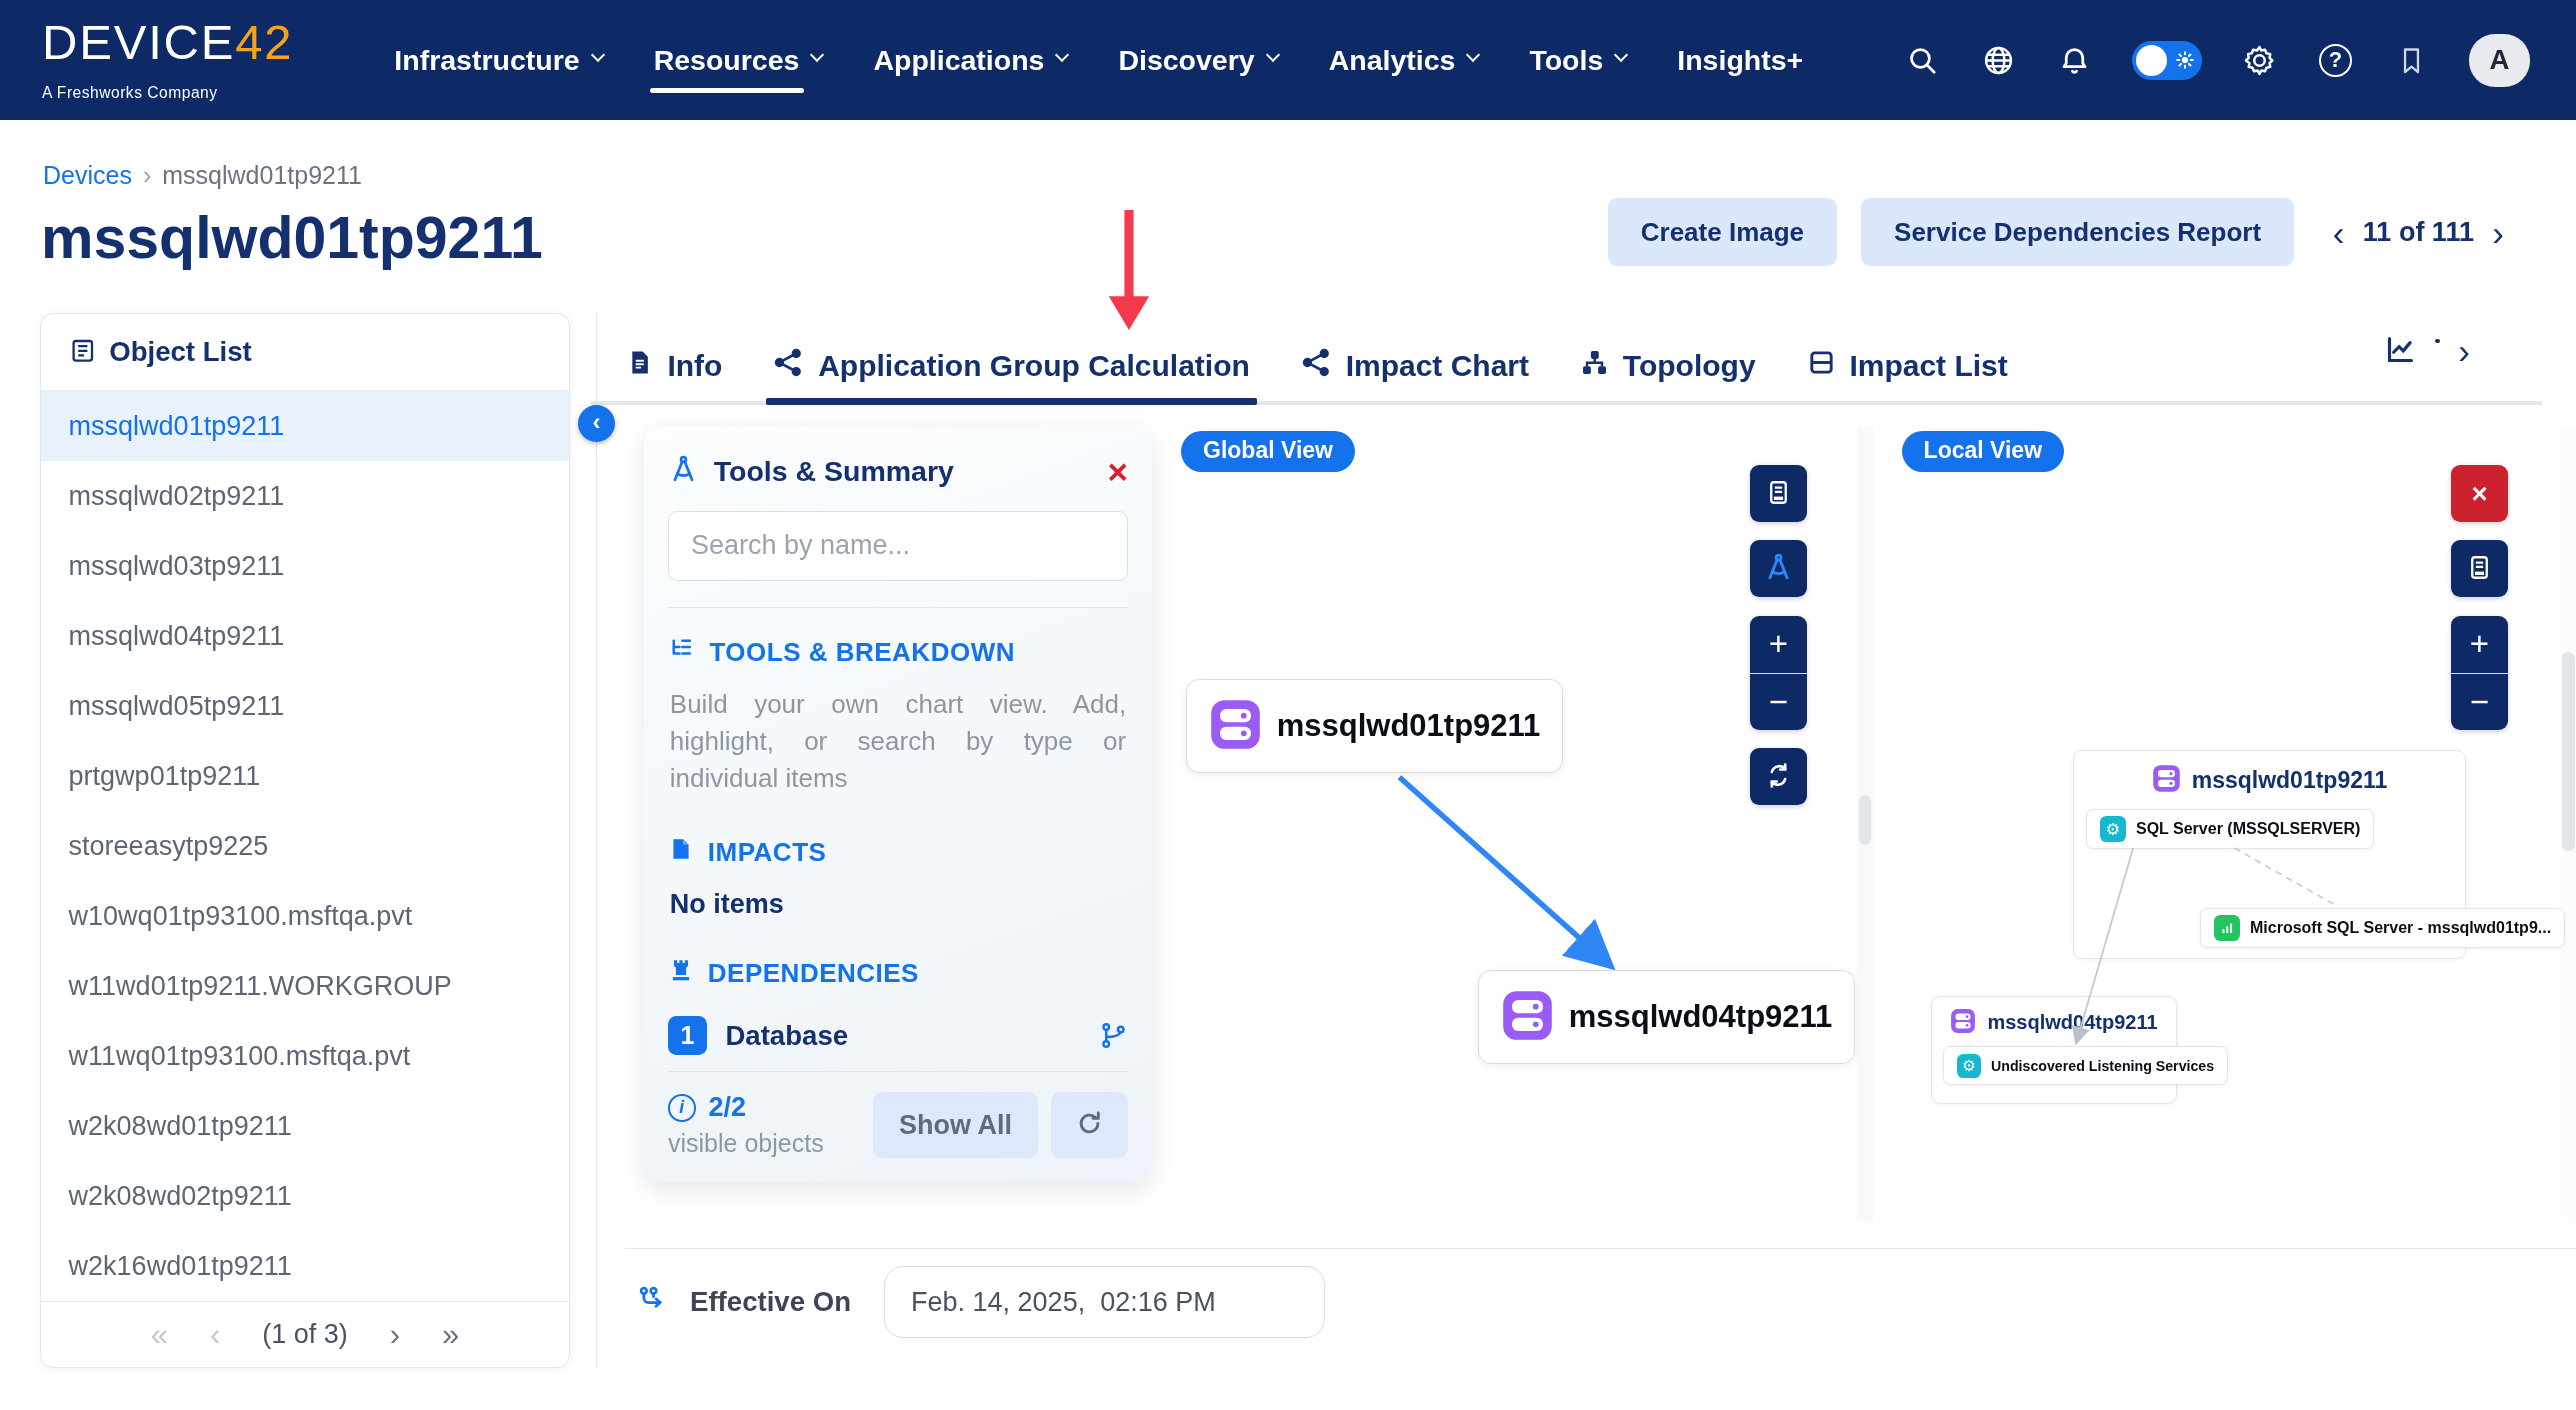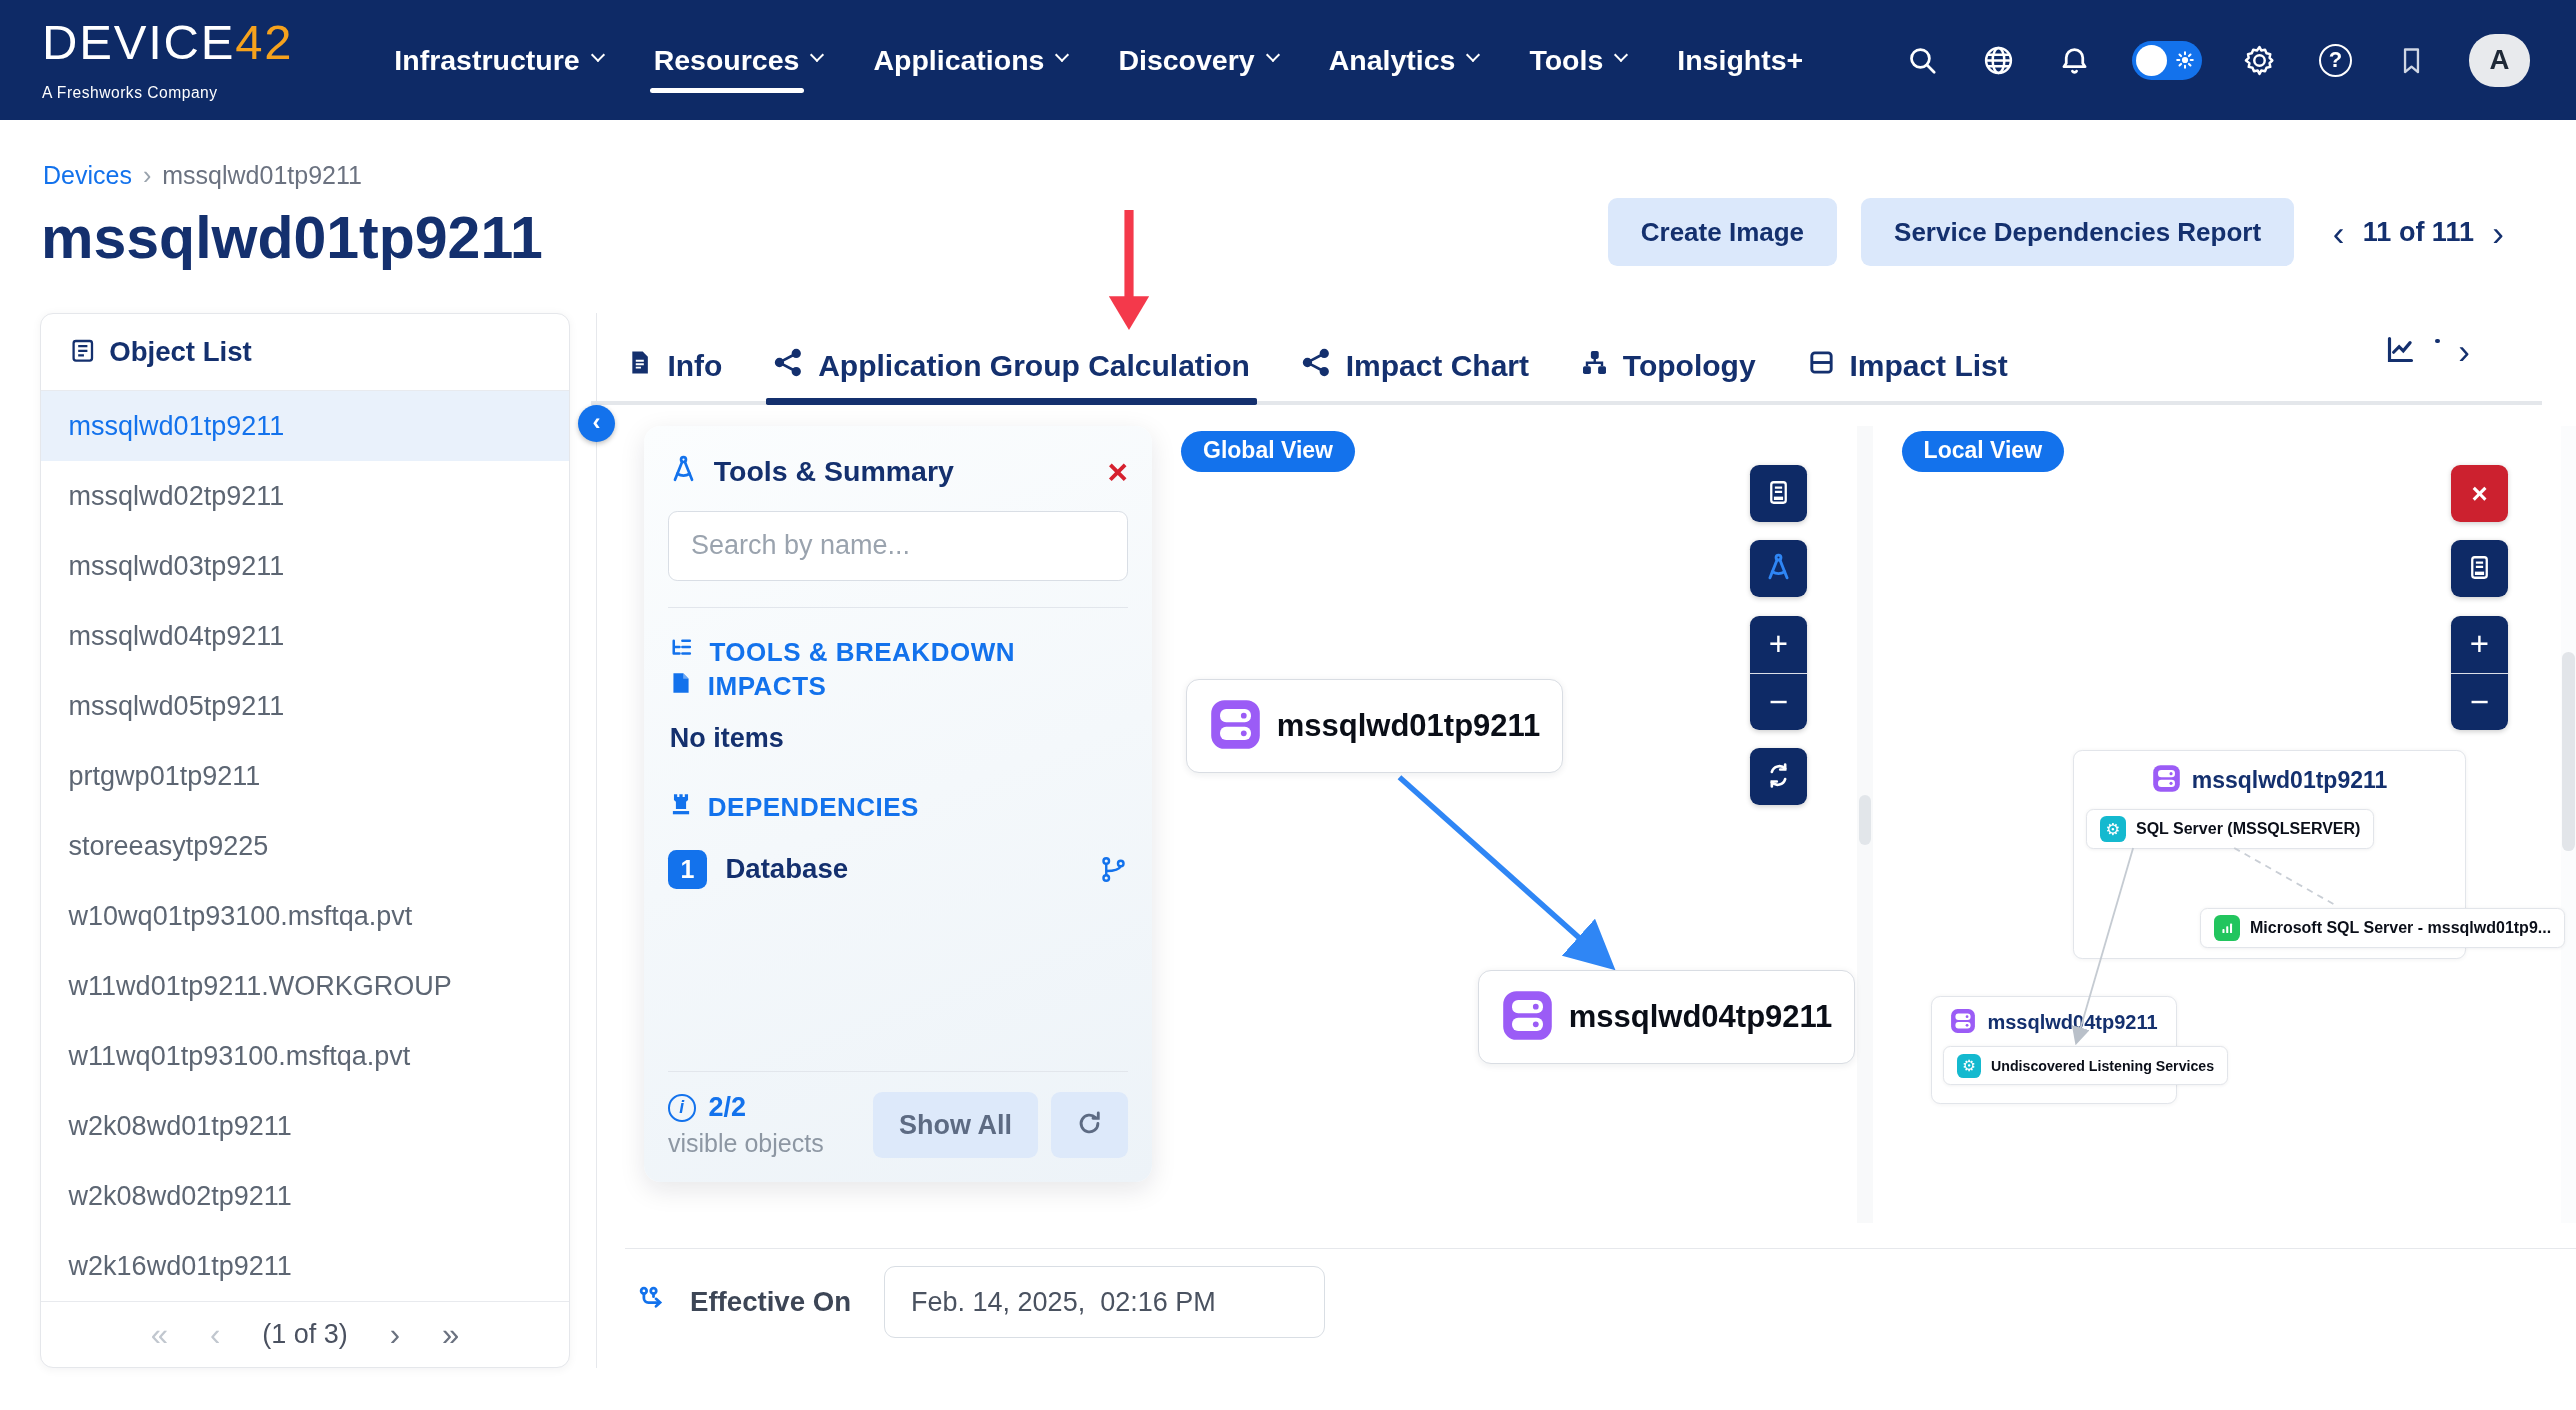--- a/index.html
+++ b/index.html
@@ -145,21 +145,21 @@
     display:flex; align-items:center; gap:10px; padding:0 13px; box-shadow:0 0.9px 3.7px rgba(16,24,40,.06);
     cursor:pointer; z-index:3; white-space:nowrap; }
   .chip-icon { border-radius:6.4px; color:#fff; display:flex; align-items:center; justify-content:center; }
   .chip-icon.teal { background:#14b9cf; }
   .chip-label { font-weight:700; color:#0b0f19; }
 
   
   #bottom-divider { position:absolute; left:625px; top:1248px; width:1951px; height:0.9px; background:#e6e8ec; }
   #effective-row { position:absolute; left:637px; top:1266px; display:flex; align-items:center; gap:20px; }
   #effective-label { font-size:27.6px; font-weight:600; color:#3d4656; }
-  #effective-input { margin-left:13px; width:441px; height:72px; border:1.4px solid #d9dee4; border-radius:11px;
+  #effective-input { margin-left:13px; width:441px; height:72px; border:1.4px solid #d9dee4; border-radius:19px;
     font-size:27px; color:#4a5260; padding:0 26px; font-family:inherit; background:#fff; }
 </style>
 </head>
 <body>
 
 <div id="navbar">
   <div class="logo-block">
     <div class="brand"><span>DEVICE</span><span class="accent">42</span></div>
     <div class="tagline">A Freshworks Company</div>
   </div>
@@ -366,20 +366,21 @@
     <span class="tp-close">×</span>
   </div>
   <input class="tp-search" type="text" placeholder="Search by name..." style="">
   <hr class="tp-hr">
   <div class="sec-head">
     <span><svg width="27.6" height="27.6" viewBox="0 0 24 24" fill="none" stroke="#1372ec" stroke-width="2.2" stroke-linecap="round">
           <path d="M5 5v11M5 10.5h5M5 16h5M12.5 5h6.5M12.5 10.5h6.5M12.5 16h6.5"></path>
         </svg></span>
     <span>TOOLS &amp; BREAKDOWN</span>
   </div>
+  <p class="tp-desc">Build your own chart view. Add, highlight, or search by type or individual items</p>
   <div class="sec-head">
     <span><svg width="26" height="26" viewBox="0 0 24 24">
           <path d="M5 3h9l5 5v13H5z" fill="#1372ec"></path>
           <path d="M14 3v5h5" fill="#6ea9f5"></path>
         </svg></span>
     <span>IMPACTS</span>
   </div>
   <div class="tp-empty">No items</div>
   <div class="sec-head">
     <span><svg width="26" height="26" viewBox="0 0 24 24" fill="#1372ec">

